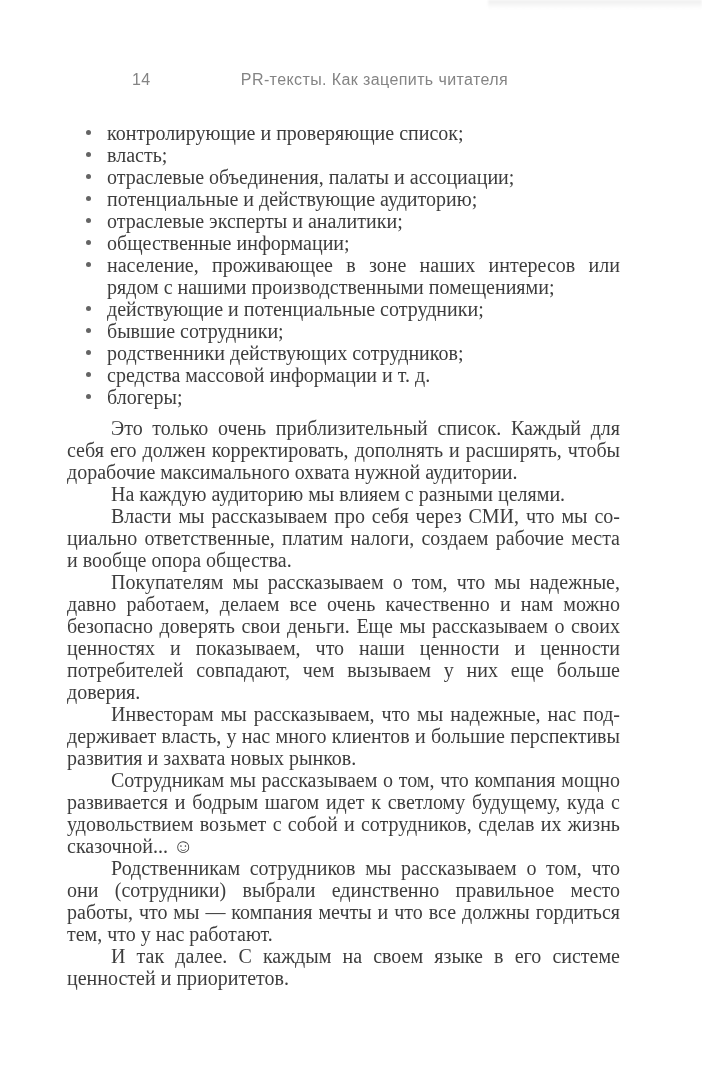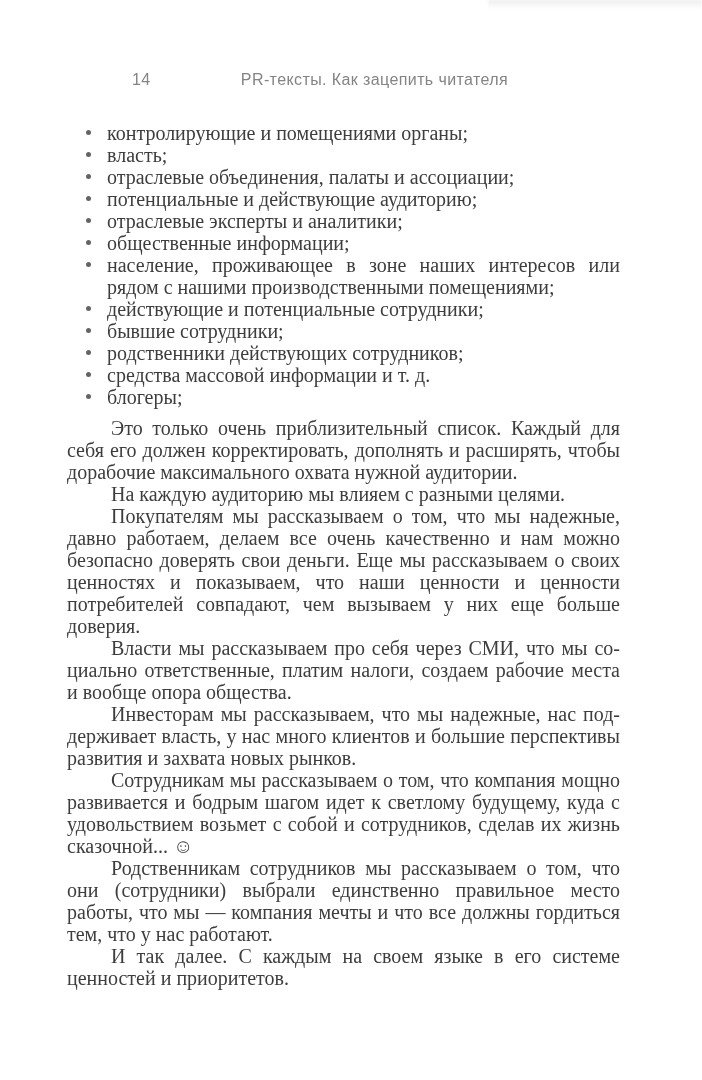--- a/index.html
+++ b/index.html
@@ -83,36 +83,36 @@
 
 <div class="scan-artifact"></div>
 
 <header class="page-header">
   <span class="page-number">14</span>
   <div class="running-title">PR-тексты. Как зацепить читателя</div>
 </header>
 
 <main class="content">
   <ul class="audience-list">
-      <li class="audience-item"><span class="bullet"></span><span>контролирующие и помещениями органы;</span></li>
+      <li class="audience-item"><span class="bullet"></span><span>контролирующие и проверяющие список;</span></li>
       <li class="audience-item"><span class="bullet"></span><span>власть;</span></li>
       <li class="audience-item"><span class="bullet"></span><span>отраслевые объединения, палаты и ассоциации;</span></li>
       <li class="audience-item"><span class="bullet"></span><span>потенциальные и действующие аудиторию;</span></li>
       <li class="audience-item"><span class="bullet"></span><span>отраслевые эксперты и аналитики;</span></li>
       <li class="audience-item"><span class="bullet"></span><span>общественные информации;</span></li>
       <li class="audience-item"><span class="bullet"></span><span>население, проживающее в зоне наших интересов или рядом с нашими производственными помещениями;</span></li>
       <li class="audience-item"><span class="bullet"></span><span>действующие и потенциальные сотрудники;</span></li>
       <li class="audience-item"><span class="bullet"></span><span>бывшие сотрудники;</span></li>
       <li class="audience-item"><span class="bullet"></span><span>родственники действующих сотрудников;</span></li>
       <li class="audience-item"><span class="bullet"></span><span>средства массовой информации и т. д.</span></li>
       <li class="audience-item"><span class="bullet"></span><span>блогеры;</span></li>
     </ul>
   <div class="paragraphs">
       <p>Это только очень приблизительный список. Каждый для себя его должен корректировать, дополнять и расширять, чтобы до­рабочие максимального охвата нужной аудитории.</p>
       <p>На каждую аудиторию мы влияем с разными целями.</p>
+      <p>Власти мы рассказываем про себя через СМИ, что мы со­циально ответственные, платим налоги, создаем рабочие места и вообще опора общества.</p>
       <p>Покупателям мы рассказываем о том, что мы надежные, давно работаем, делаем все очень качественно и нам можно безопасно доверять свои деньги. Еще мы рассказываем о своих ценностях и показываем, что наши ценности и ценности потребителей со­впадают, чем вызываем у них еще больше доверия.</p>
-      <p>Власти мы рассказываем про себя через СМИ, что мы со­циально ответственные, платим налоги, создаем рабочие места и вообще опора общества.</p>
       <p>Инвесторам мы рассказываем, что мы надежные, нас под­держивает власть, у нас много клиентов и большие перспективы развития и захвата новых рынков.</p>
       <p>Сотрудникам мы рассказываем о том, что компания мощно развивается и бодрым шагом идет к светлому будущему, куда с удовольствием возьмет с собой и сотрудников, сделав их жизнь сказочной... ☺</p>
       <p>Родственникам сотрудников мы рассказываем о том, что они (сотрудники) выбрали единственно правильное место работы, что мы — компания мечты и что все должны гордиться тем, что у нас работают.</p>
       <p>И так далее. С каждым на своем языке в его системе ценностей и приоритетов.</p>
     </div>
 </main>
 
 </body></html>

